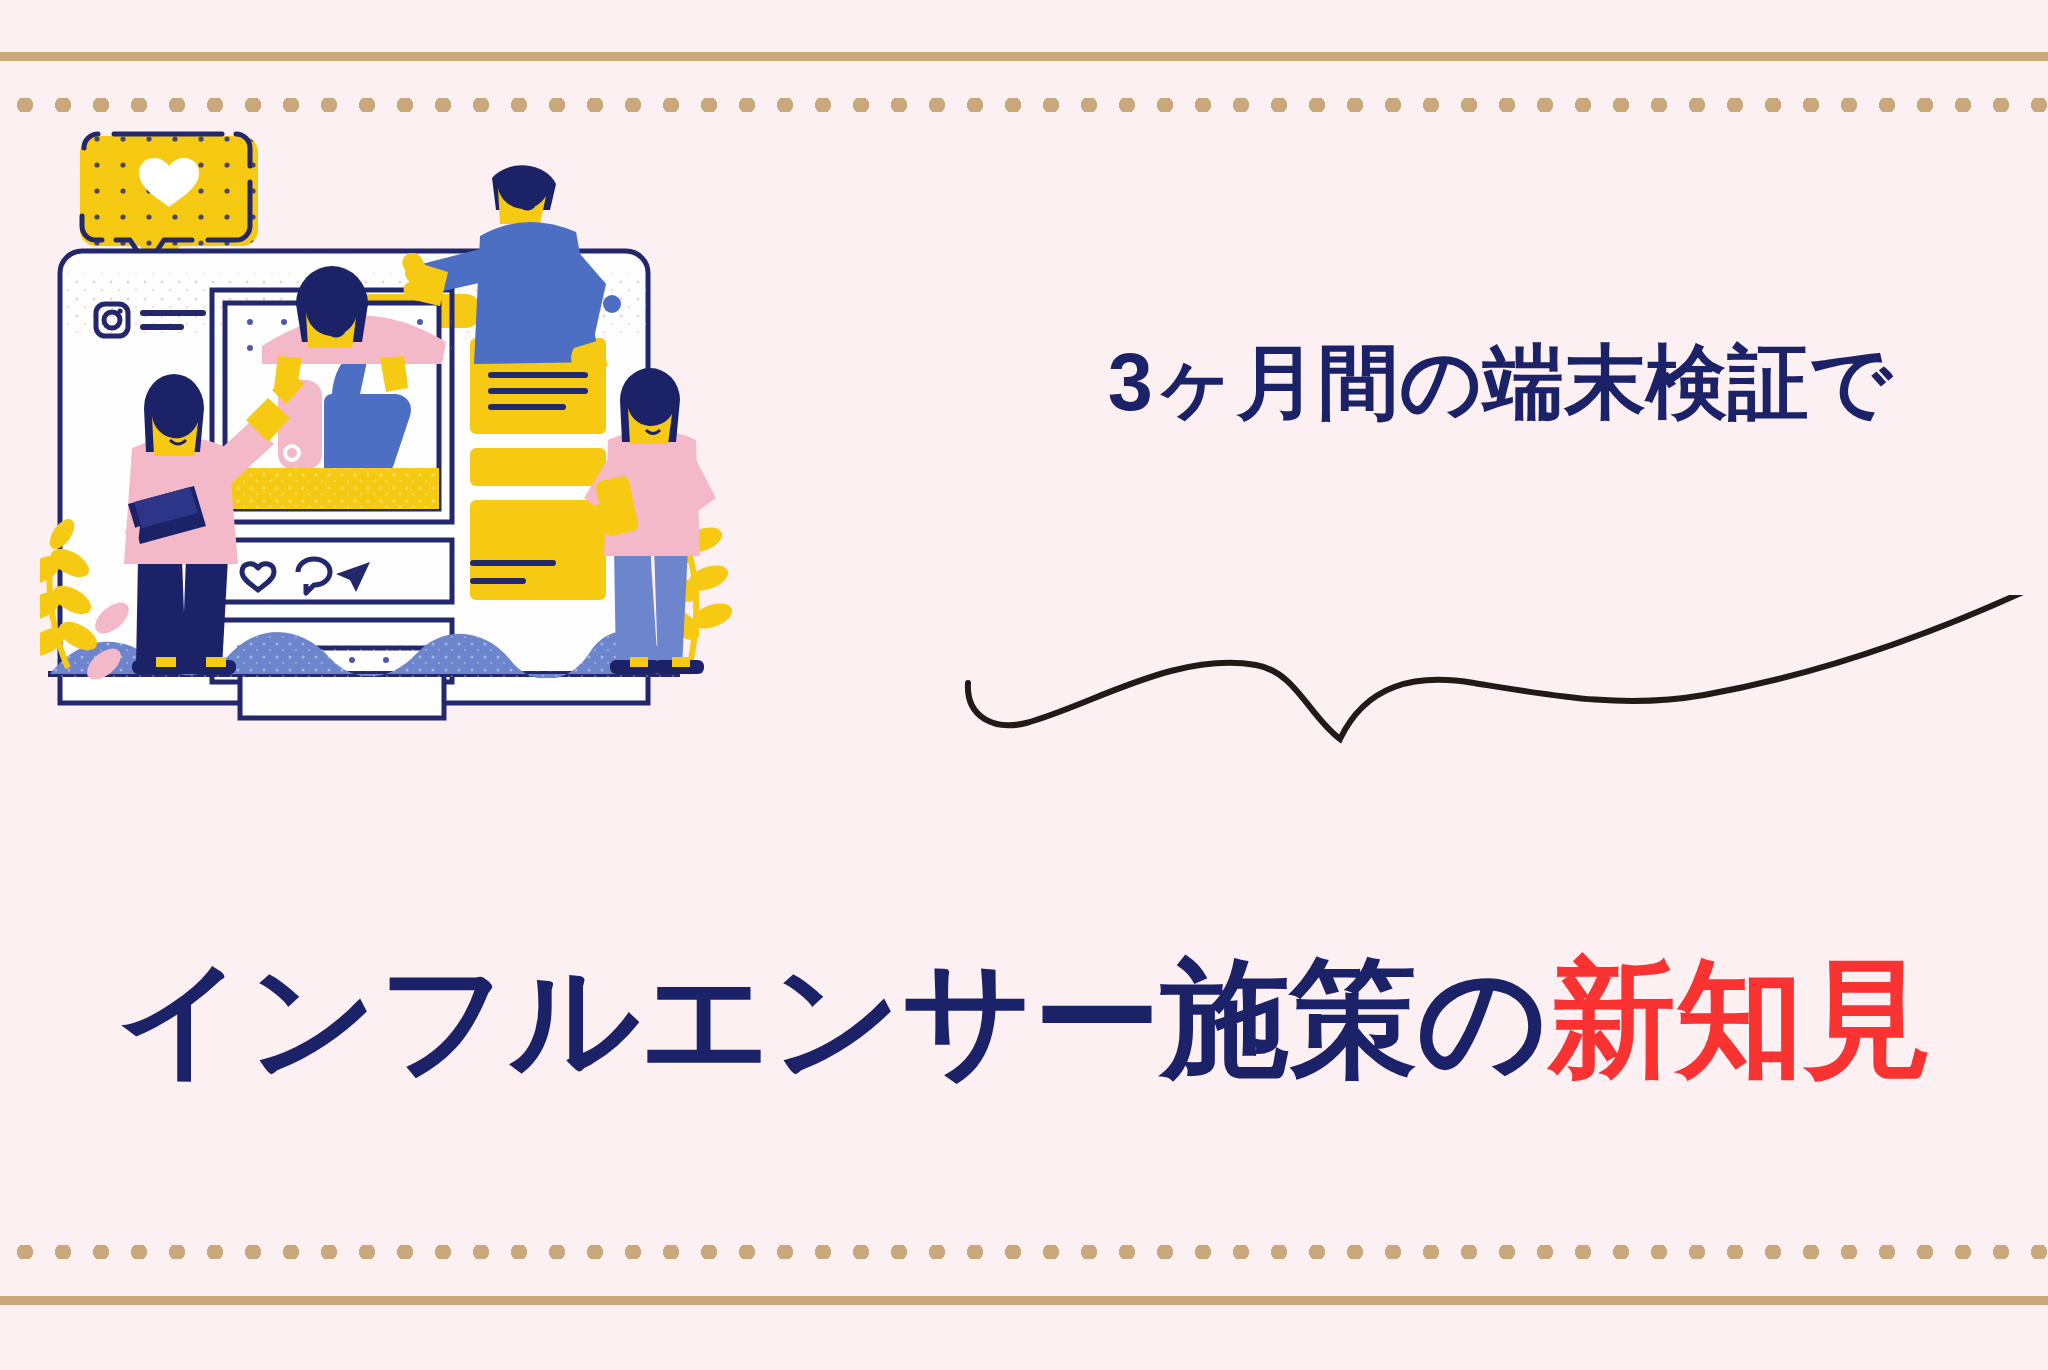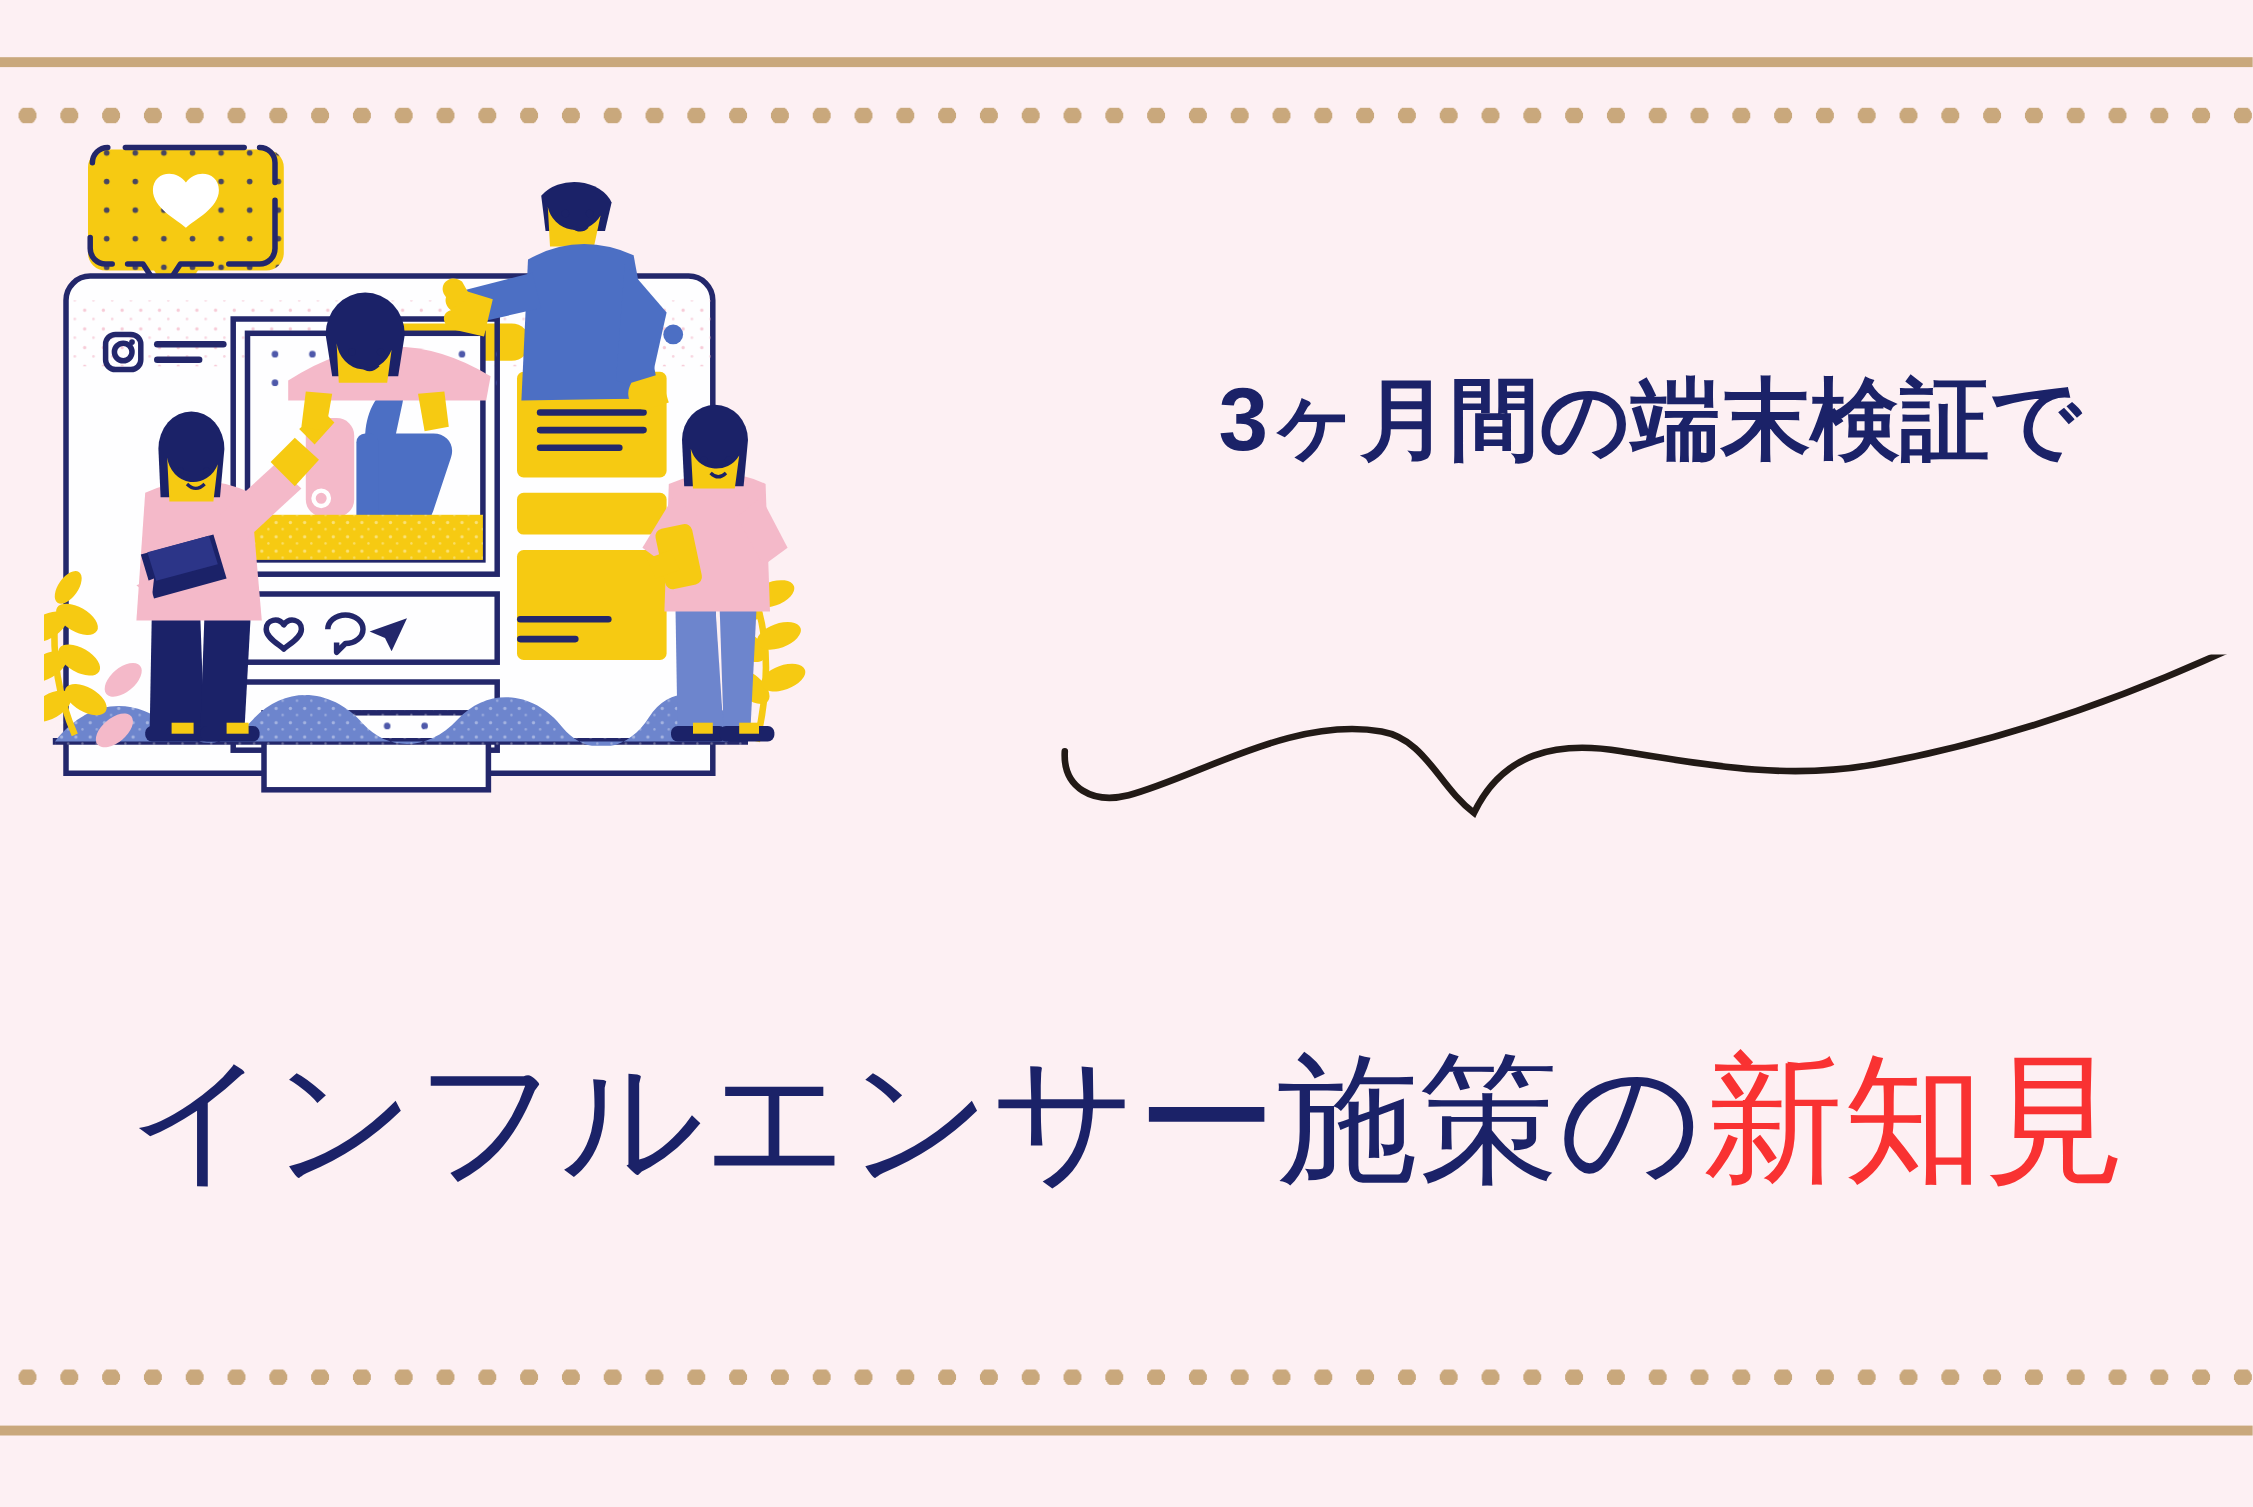--- a/index.html
+++ b/index.html
@@ -31,21 +31,21 @@
     letter-spacing:0.5px;white-space:nowrap;
   }
 
   
   #squiggle{position:absolute;left:960px;top:595px;width:1090px;height:175px;}
   #squiggle svg{display:block;}
 
   
   #headline{
     position:absolute;left:0;top:955px;width:2048px;text-align:center;
-    font-weight:normal;font-size:128px;line-height:1;white-space:nowrap;
+    font-weight:bold;font-size:128px;line-height:1;white-space:nowrap;
   }
   #headline .dark{color:#1b2268;}
   #headline .red{color:#f93232;}
 </style>
 </head>
 <body>
 
 <div id="stage">
 
   <div class="rule-solid top"></div>

